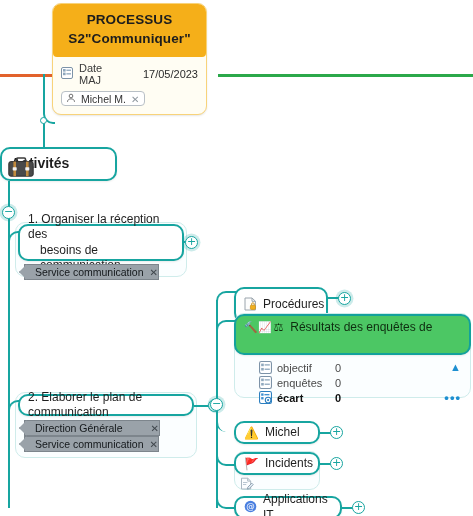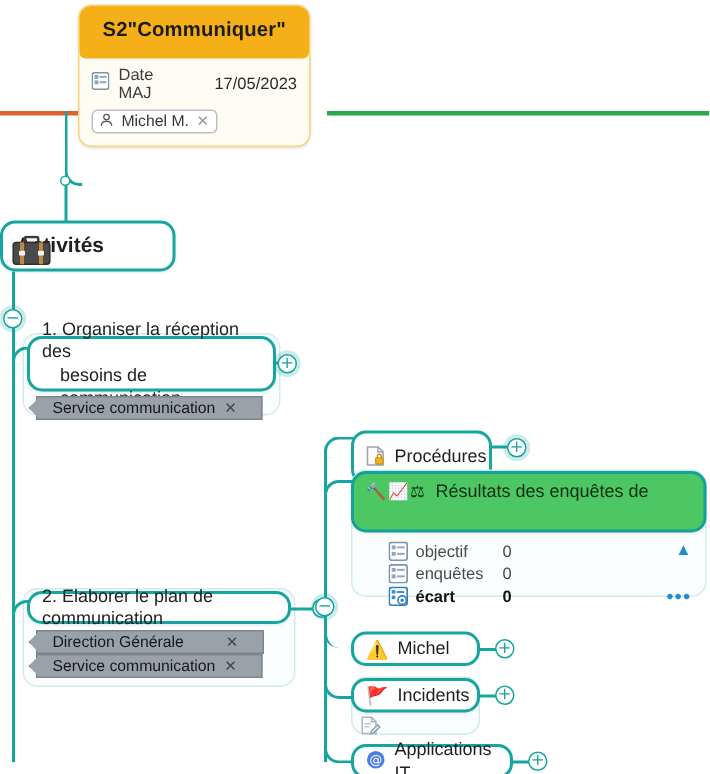--- a/index.html
+++ b/index.html
@@ -49,21 +49,21 @@
   .node .label{line-height:1.28;}
   .node.green{background:#4CC764;border-color:#13a19c;color:#12300f;}
   .node.green .label{color:#0f2d10;}
 
   
   .card{position:absolute;background:#fbfeff;border:1px solid #cfeceb;
     border-radius:10px;box-sizing:border-box;}
 
   .tag{display:inline-flex;align-items:center;gap:6px;
     background:#9aa2a9;color:#14181b;font-size:10.5px;
-    padding:1px 16px 1px 10px;border:1px solid #7d858c;
+    padding:1px 0 1px 10px;border:1px solid #7d858c;
     position:relative;margin:1px 0;}
   .tag::before{content:"";position:absolute;left:-6px;top:-1px;bottom:-1px;width:7px;
     background:#9aa2a9;border:1px solid #7d858c;border-right:0;
     clip-path:polygon(100% 0,100% 100%,0 50%);}
   .tag .x{color:#3f464c;font-size:10px;}
 
   
   .metrics{position:absolute;box-sizing:border-box;padding:3px 8px 4px 7px;}
   .mrow{display:flex;align-items:center;font-size:11px;color:#4a4a4a;height:15px;margin-left:16px;}
   .mrow .mi{width:13px;height:13px;margin-right:5px;flex:0 0 13px;}
@@ -87,20 +87,21 @@
 </head>
 <body>
 
 <div class="canvas">
 
   <div class="lane-left" style="left:0;top:74px;width:57px;"></div>
   <div class="lane-right" style="left:218px;top:74px;width:255px;"></div>
 
   <div class="rootwrap">
     <div class="roothead">
+      <div>PROCESSUS</div>
       <div>S2"Communiquer"</div>
     </div>
     <div class="rootbody">
       <div class="kvrow">
         <span class="icon">
           <svg width="12" height="12" viewBox="0 0 12 12">
             <rect x="0.5" y="0.5" width="11" height="11" rx="1.5" fill="#fff" stroke="#7d93a8"></rect>
             <rect x="2" y="2" width="2.6" height="2.6" fill="#8fa8bd"></rect>
             <rect x="5.4" y="2.6" width="4.6" height="1.3" fill="#8fa8bd"></rect>
             <rect x="2" y="5.6" width="2.6" height="2.6" fill="#8fa8bd"></rect>

